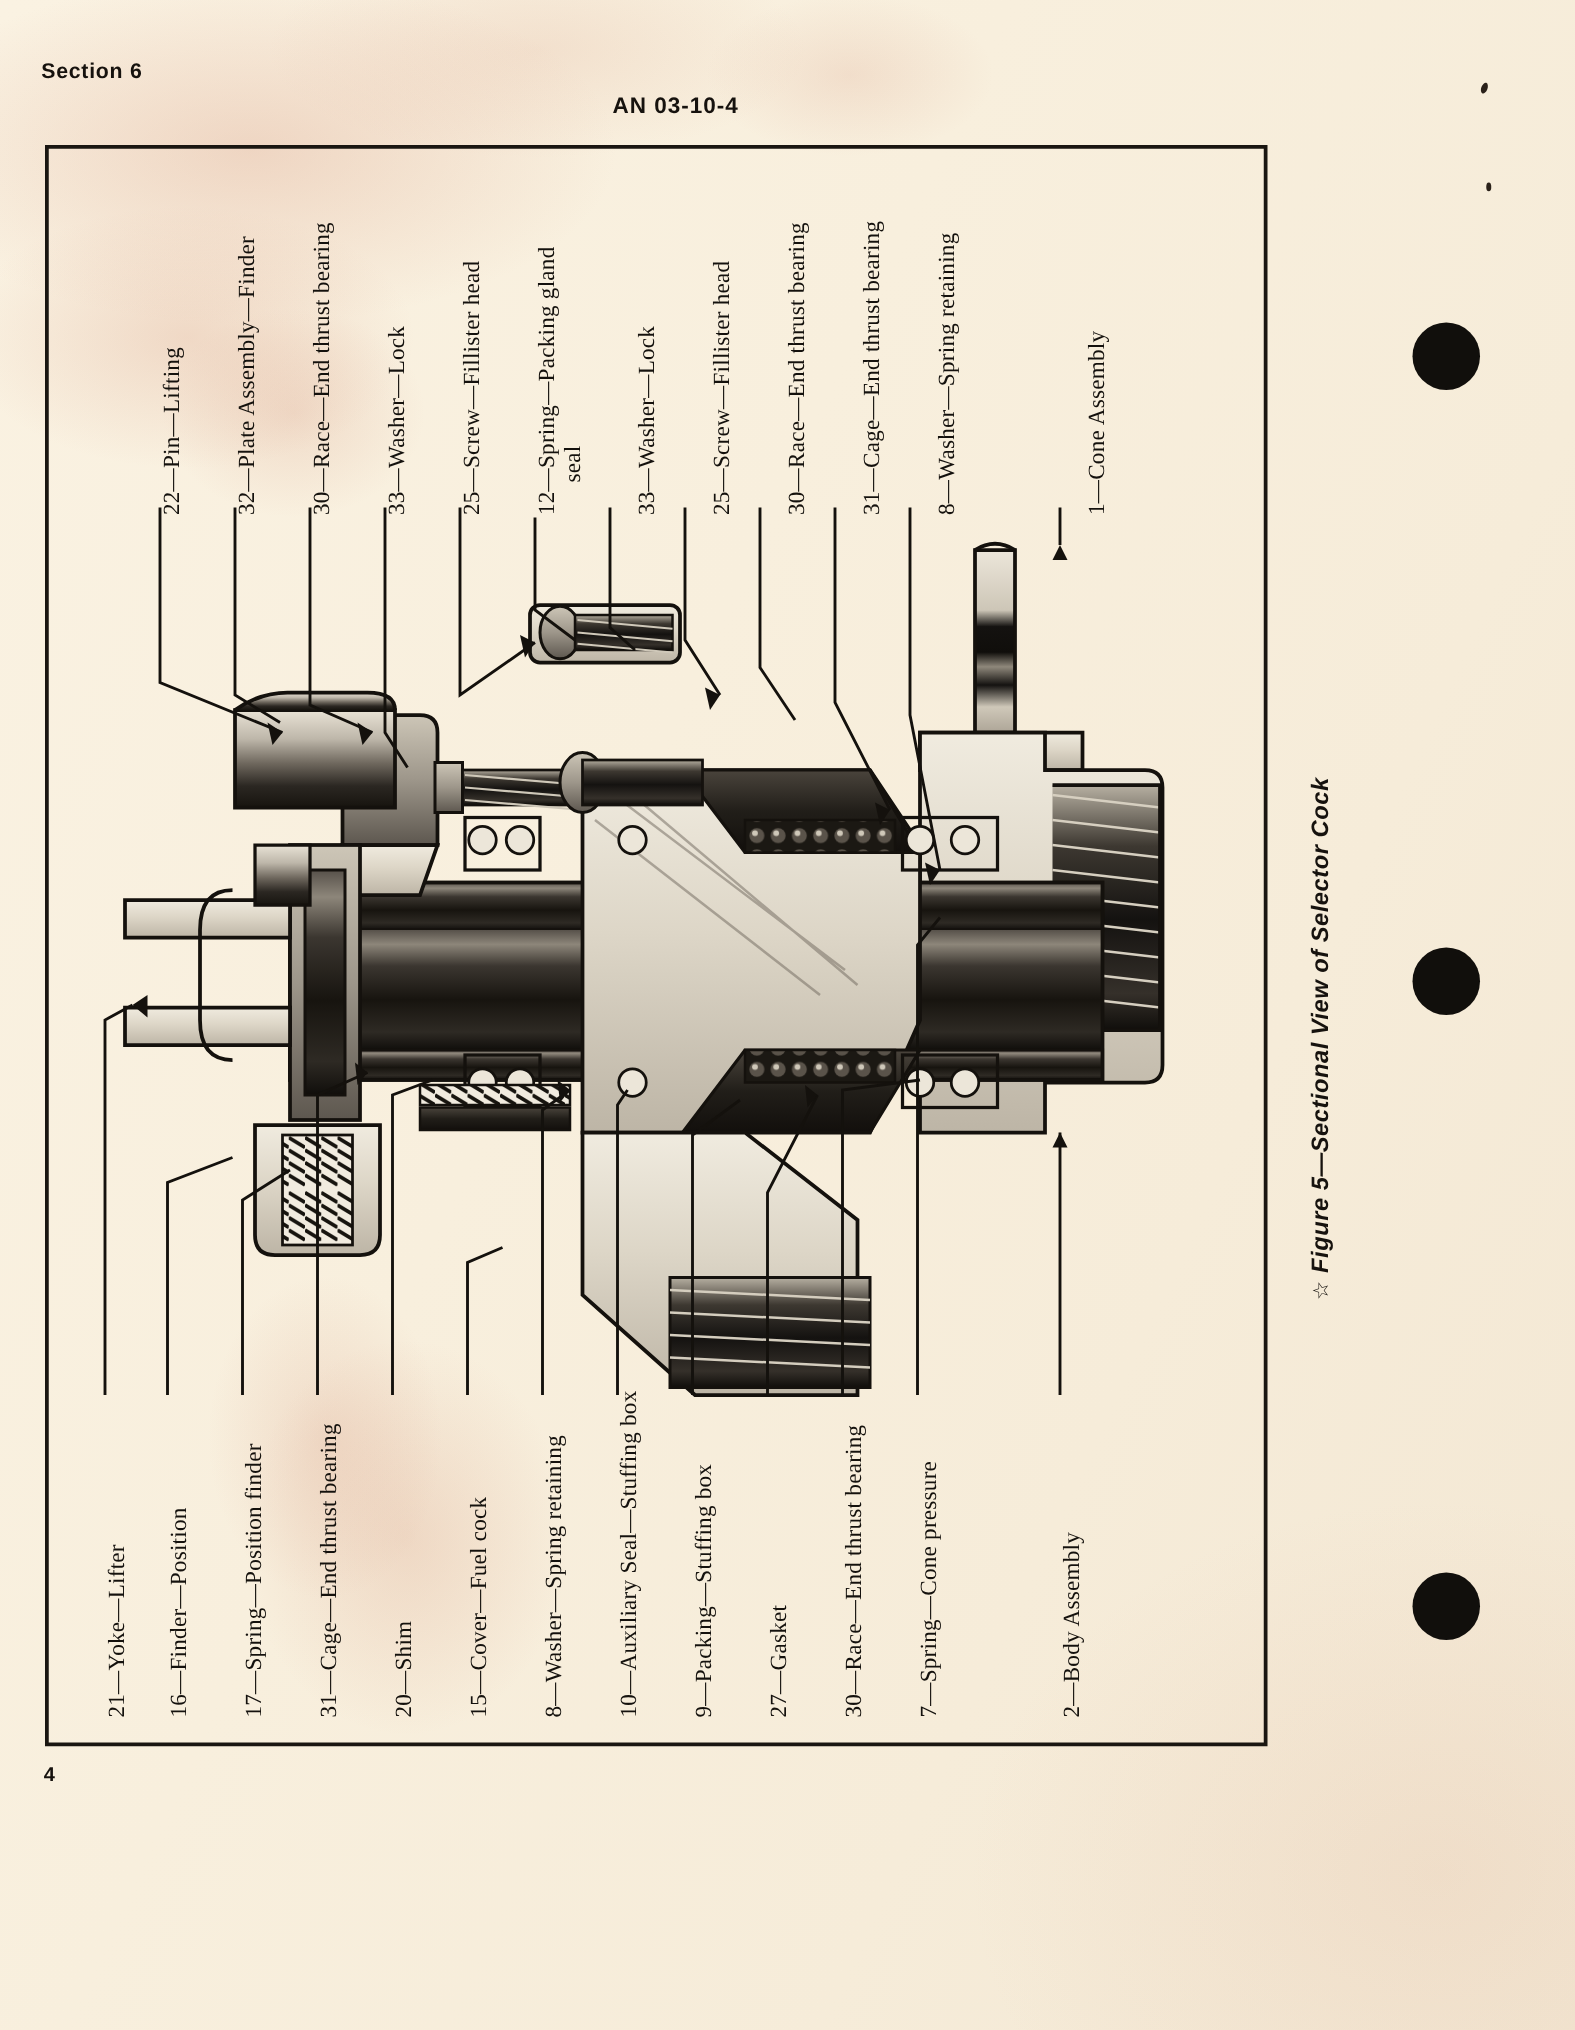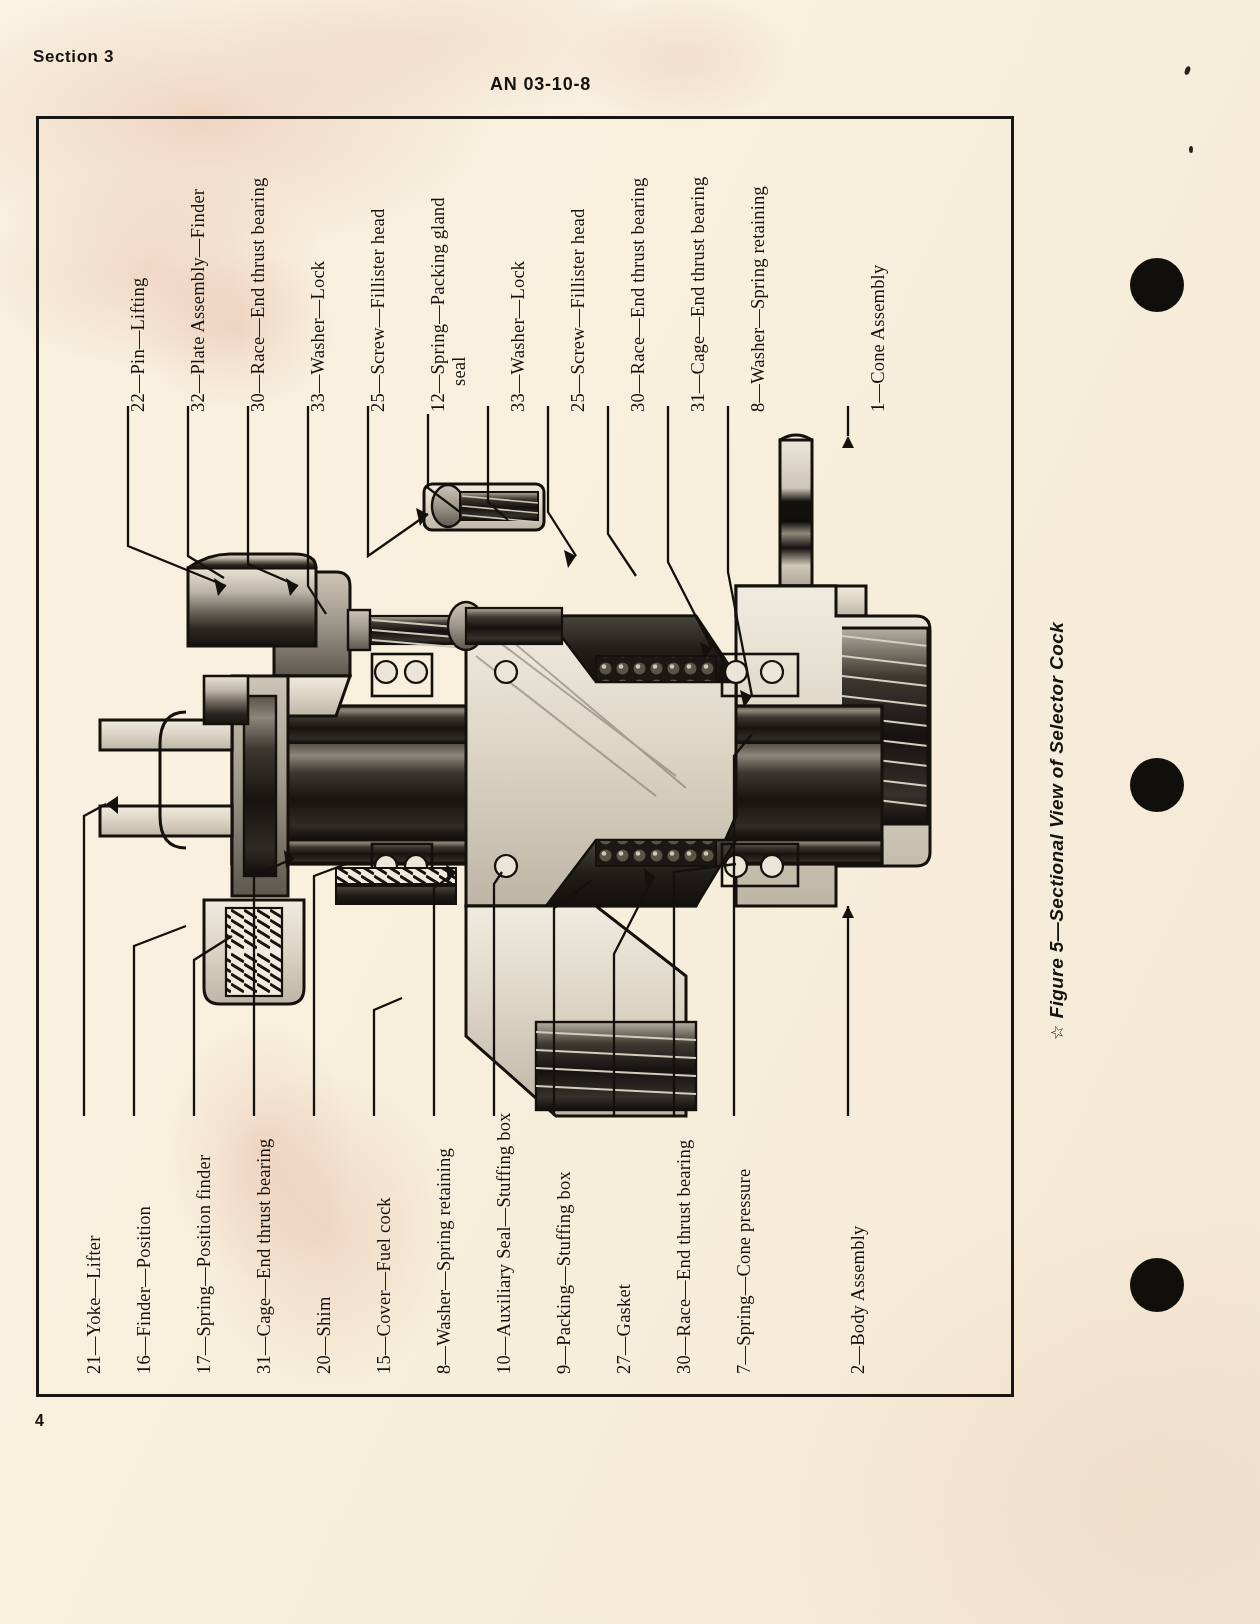--- a/index.html
+++ b/index.html
@@ -79,22 +79,22 @@
   #speck-2{left:1189px;top:146px;width:4px;height:7px;}
 
   
   #illus{position:absolute;left:36px;top:116px;width:972px;height:1275px;}
 </style>
 </head>
 <body>
 
 <div id="paper"></div>
 
-<div class="runhead" id="sec-label">Section 3</div>
-<div class="runhead" id="doc-number">AN 03-10-8</div>
+<div class="runhead" id="sec-label">Section 6</div>
+<div class="runhead" id="doc-number">AN 03-10-4</div>
 <div class="runhead" id="page-number">4</div>
 
 <div id="fig-frame"></div>
 
 <svg id="illus" viewBox="0 0 972 1275">
   <defs>
     <linearGradient id="gMetalV" x1="0" y1="0" x2="0" y2="1">
       <stop offset="0" stop-color="#e9e3d6"></stop>
       <stop offset="0.30" stop-color="#bdb6a9"></stop>
       <stop offset="0.55" stop-color="#6e675d"></stop>

